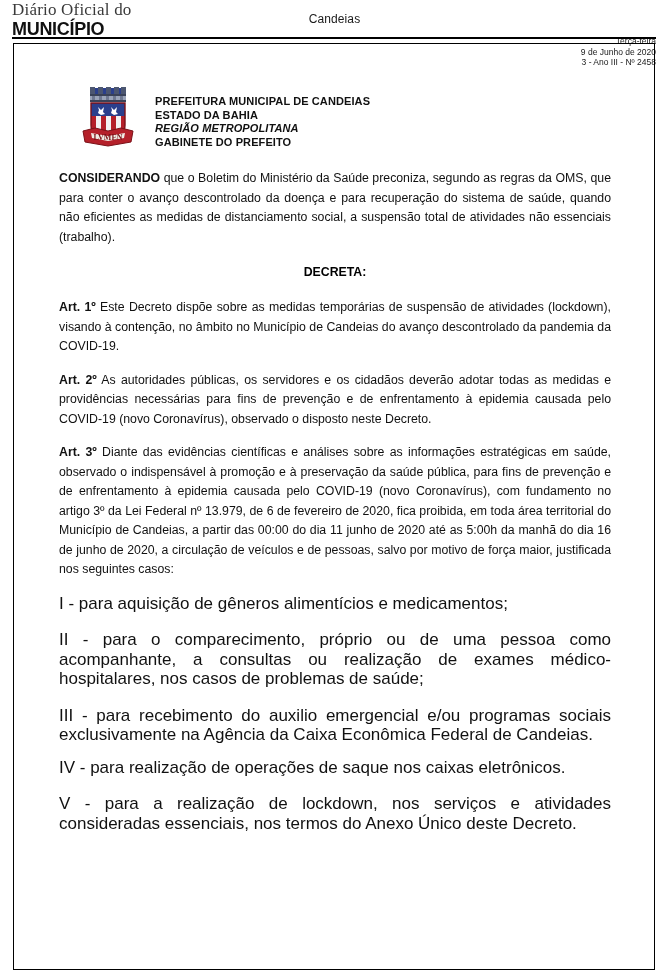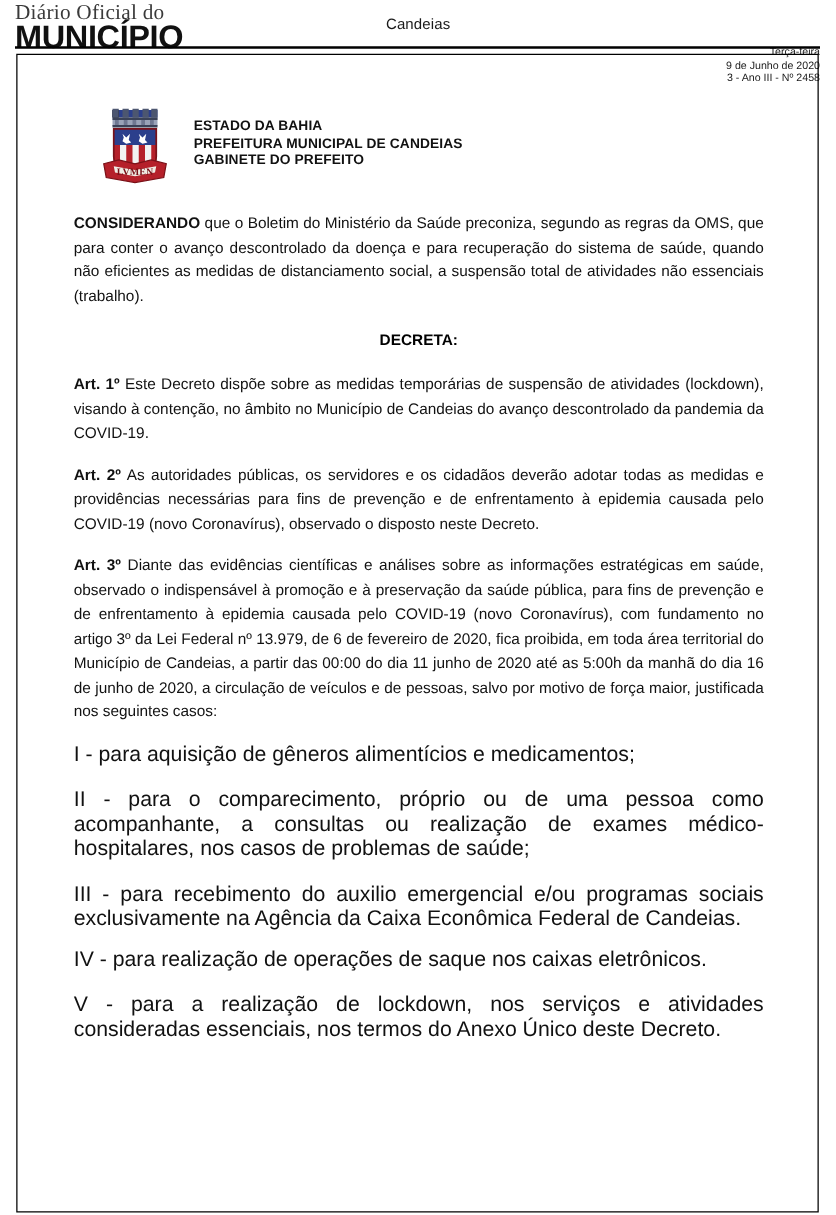--- a/index.html
+++ b/index.html
@@ -32,21 +32,21 @@
     font-family: "Liberation Serif", serif;
     font-size: 17px;
     line-height: 18px;
     color: #3a3a3a;
     letter-spacing: 0.2px;
     white-space: nowrap;
   }
   .logo-line2 {
     font-family: "Liberation Sans", sans-serif;
     font-weight: bold;
-    font-size: 26px;
+    font-size: 18px;
     line-height: 20px;
     letter-spacing: -0.3px;
     color: #111111;
     white-space: nowrap;
   }
   .masthead-title {
     position: absolute;
     left: 0;
     right: 0;
     top: 12px;
@@ -211,22 +211,23 @@
           </g>
 
           <path d="M6,46 L18,43 L31,46 L44,43 L56,46 L54,57 L31,61 L8,57 Z" fill="#b5202a"></path>
           <path d="M6,46 L18,43 L31,46 L44,43 L56,46 L54,57 L31,61 L8,57 Z" fill="none" stroke="#7a1118" stroke-width="1"></path>
           <path d="M14,48 L31,51 L48,48 L47,53 L31,56 L15,53 Z" fill="#f0ece4"></path>
           <text x="31" y="55" text-anchor="middle" font-family="Liberation Serif, serif" font-size="8" font-weight="bold" fill="#7a1118">LVMEN</text>
         </svg>
       </div>
 
       <div class="org-lines">
+        <div>PREFEITURA MUNICIPAL DE CANDEIAS</div>
         <div>ESTADO DA BAHIA</div>
-        <div>PREFEITURA MUNICIPAL DE CANDEIAS</div>
+        <div class="italic">REGIÃO METROPOLITANA</div>
         <div>GABINETE DO PREFEITO</div>
       </div>
     </div>
 
 
     <p class="para">
       <b>CONSIDERANDO</b><span> que o Boletim do Ministério da Saúde preconiza, segundo as regras da OMS, que para conter o avanço descontrolado da doença e para recuperação do sistema de saúde, quando não eficientes as medidas de distanciamento social, a suspensão total de atividades não essenciais (trabalho).</span>
     </p>
 
     <p class="centered">DECRETA:</p>

